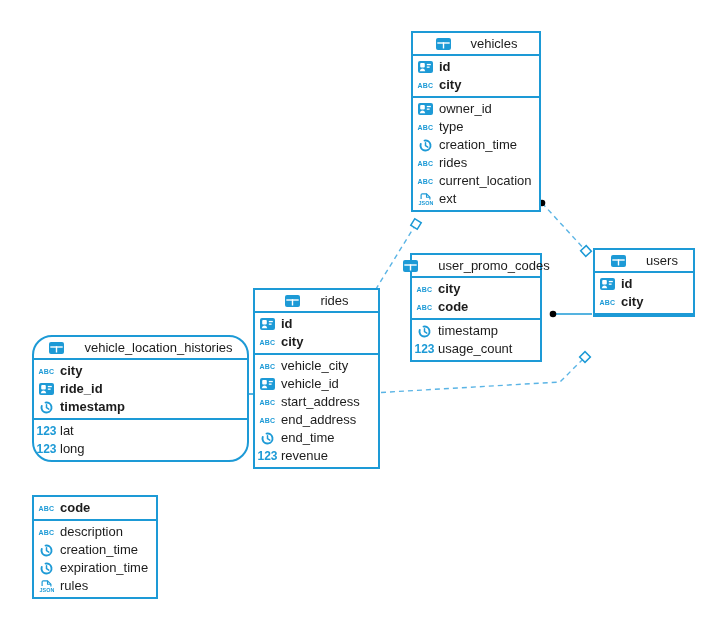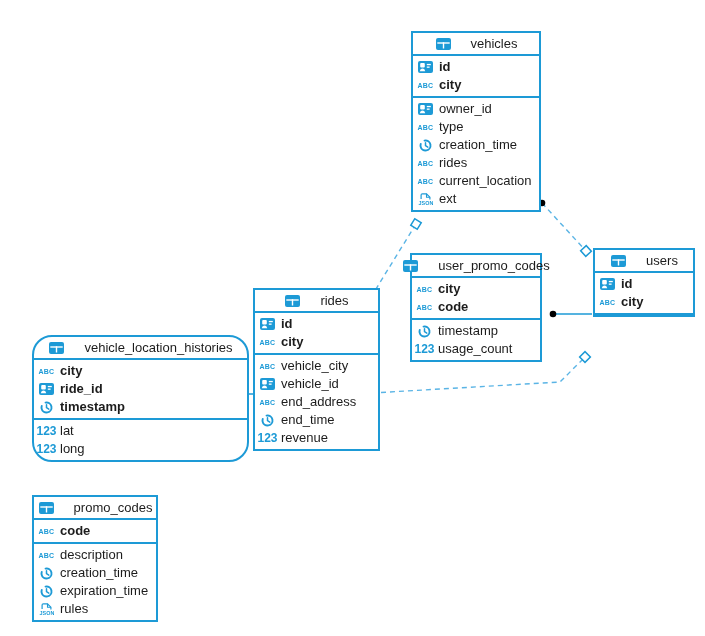--- a/index.html
+++ b/index.html
@@ -263,20 +263,26 @@
       <rect x="8.8" y="2.9" width="4" height="1.3" fill="#fff"></rect>
       <rect x="8.8" y="5.5" width="2.8" height="1.3" fill="#fff"></rect>
               </svg>
             </span>
             <span class="col-label">vehicle_id</span>
           </div>
           <div class="trow">
             <span class="icon">
               <span class="abc">ABC</span>
             </span>
+            <span class="col-label">start_address</span>
+          </div>
+          <div class="trow">
+            <span class="icon">
+              <span class="abc">ABC</span>
+            </span>
             <span class="col-label">end_address</span>
           </div>
           <div class="trow">
             <span class="icon">
               <svg width="13" height="13" viewBox="0 0 13 13">
       <circle cx="6.5" cy="6.5" r="5" fill="none" stroke="#1d9ad6" stroke-width="1.9" stroke-dasharray="25.5 6" stroke-linecap="round" transform="rotate(-101 6.5 6.5)"></circle>
       <path d="M6.5 3.7 L6.5 6.7 L8.8 8.1" fill="none" stroke="#1d9ad6" stroke-width="1.5" stroke-linecap="round" stroke-linejoin="round"></path>
               </svg>
             </span>
             <span class="col-label">end_time</span>
@@ -338,30 +344,20 @@
           </div>
           <div class="trow">
             <span class="icon">
               <span class="num">123</span>
             </span>
             <span class="col-label">long</span>
           </div>
         </div>
       </div>
       <div class="table" style="left: 32px; top: 495px; width: 126px;">
-        <div class="table-header">
-          <span class="icon">
-            <svg width="15" height="12" viewBox="0 0 15 12">
-      <rect width="15" height="12" rx="2" fill="#1d9ad6"></rect>
-      <rect x="1.3" y="4.3" width="12.4" height="1.4" fill="#fff"></rect>
-      <rect x="6.8" y="4.3" width="1.4" height="6.2" fill="#fff"></rect>
-            </svg>
-          </span>
-          <span>promo_codes</span>
-        </div>
         <div class="section keys">
           <div class="trow">
             <span class="icon">
               <span class="abc">ABC</span>
             </span>
             <span class="col-label">code</span>
           </div>
         </div>
         <div class="section fields">
           <div class="trow">

